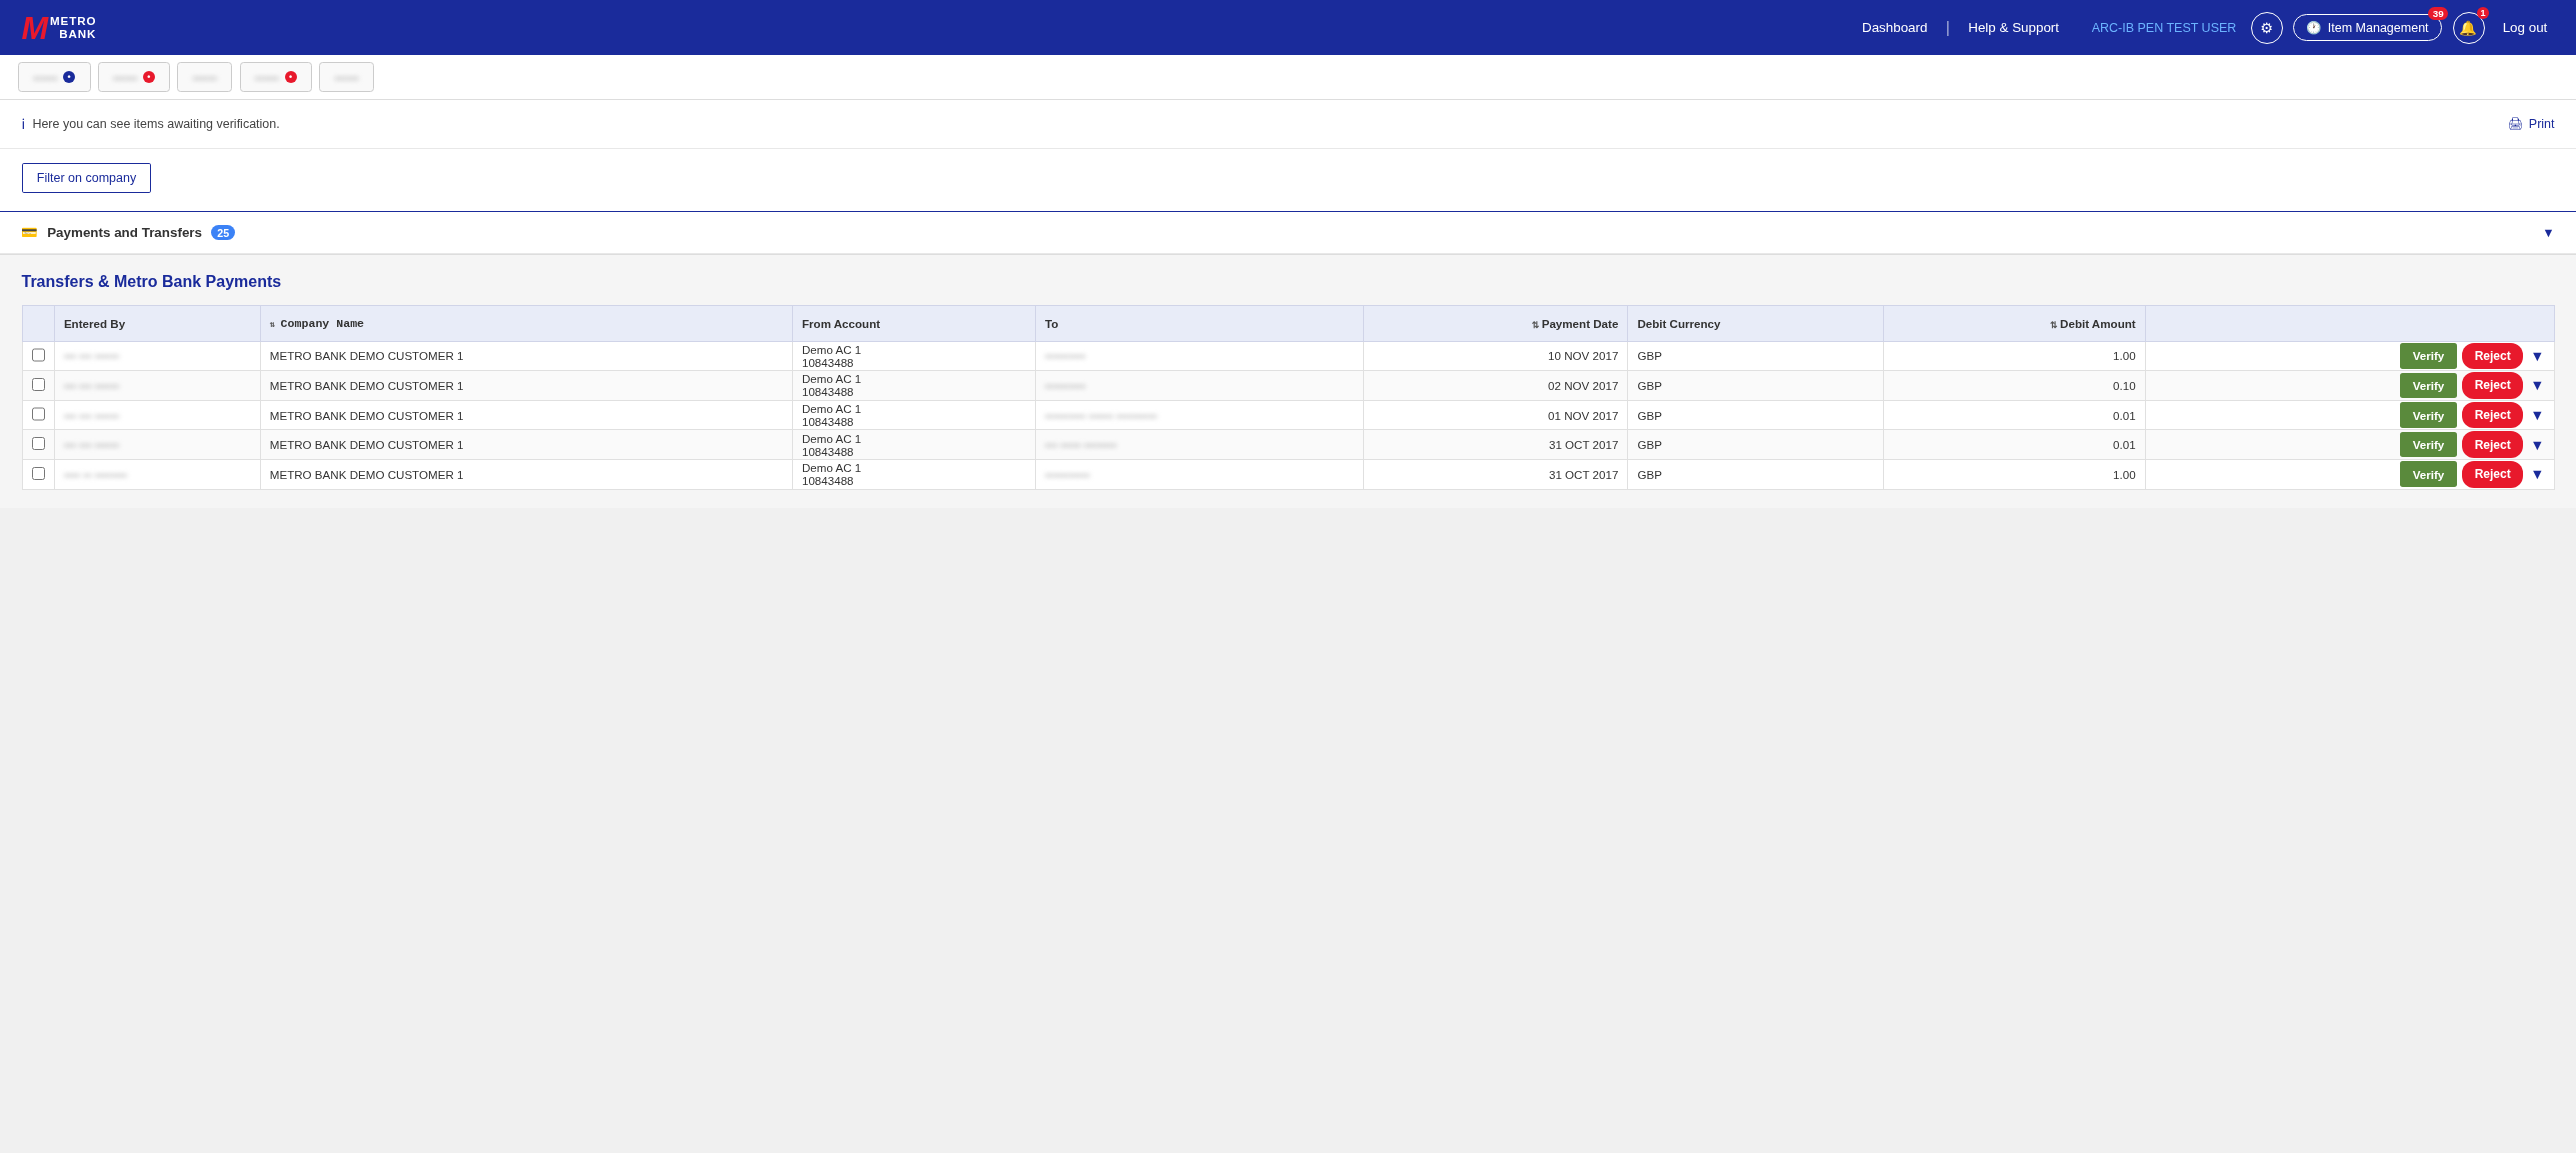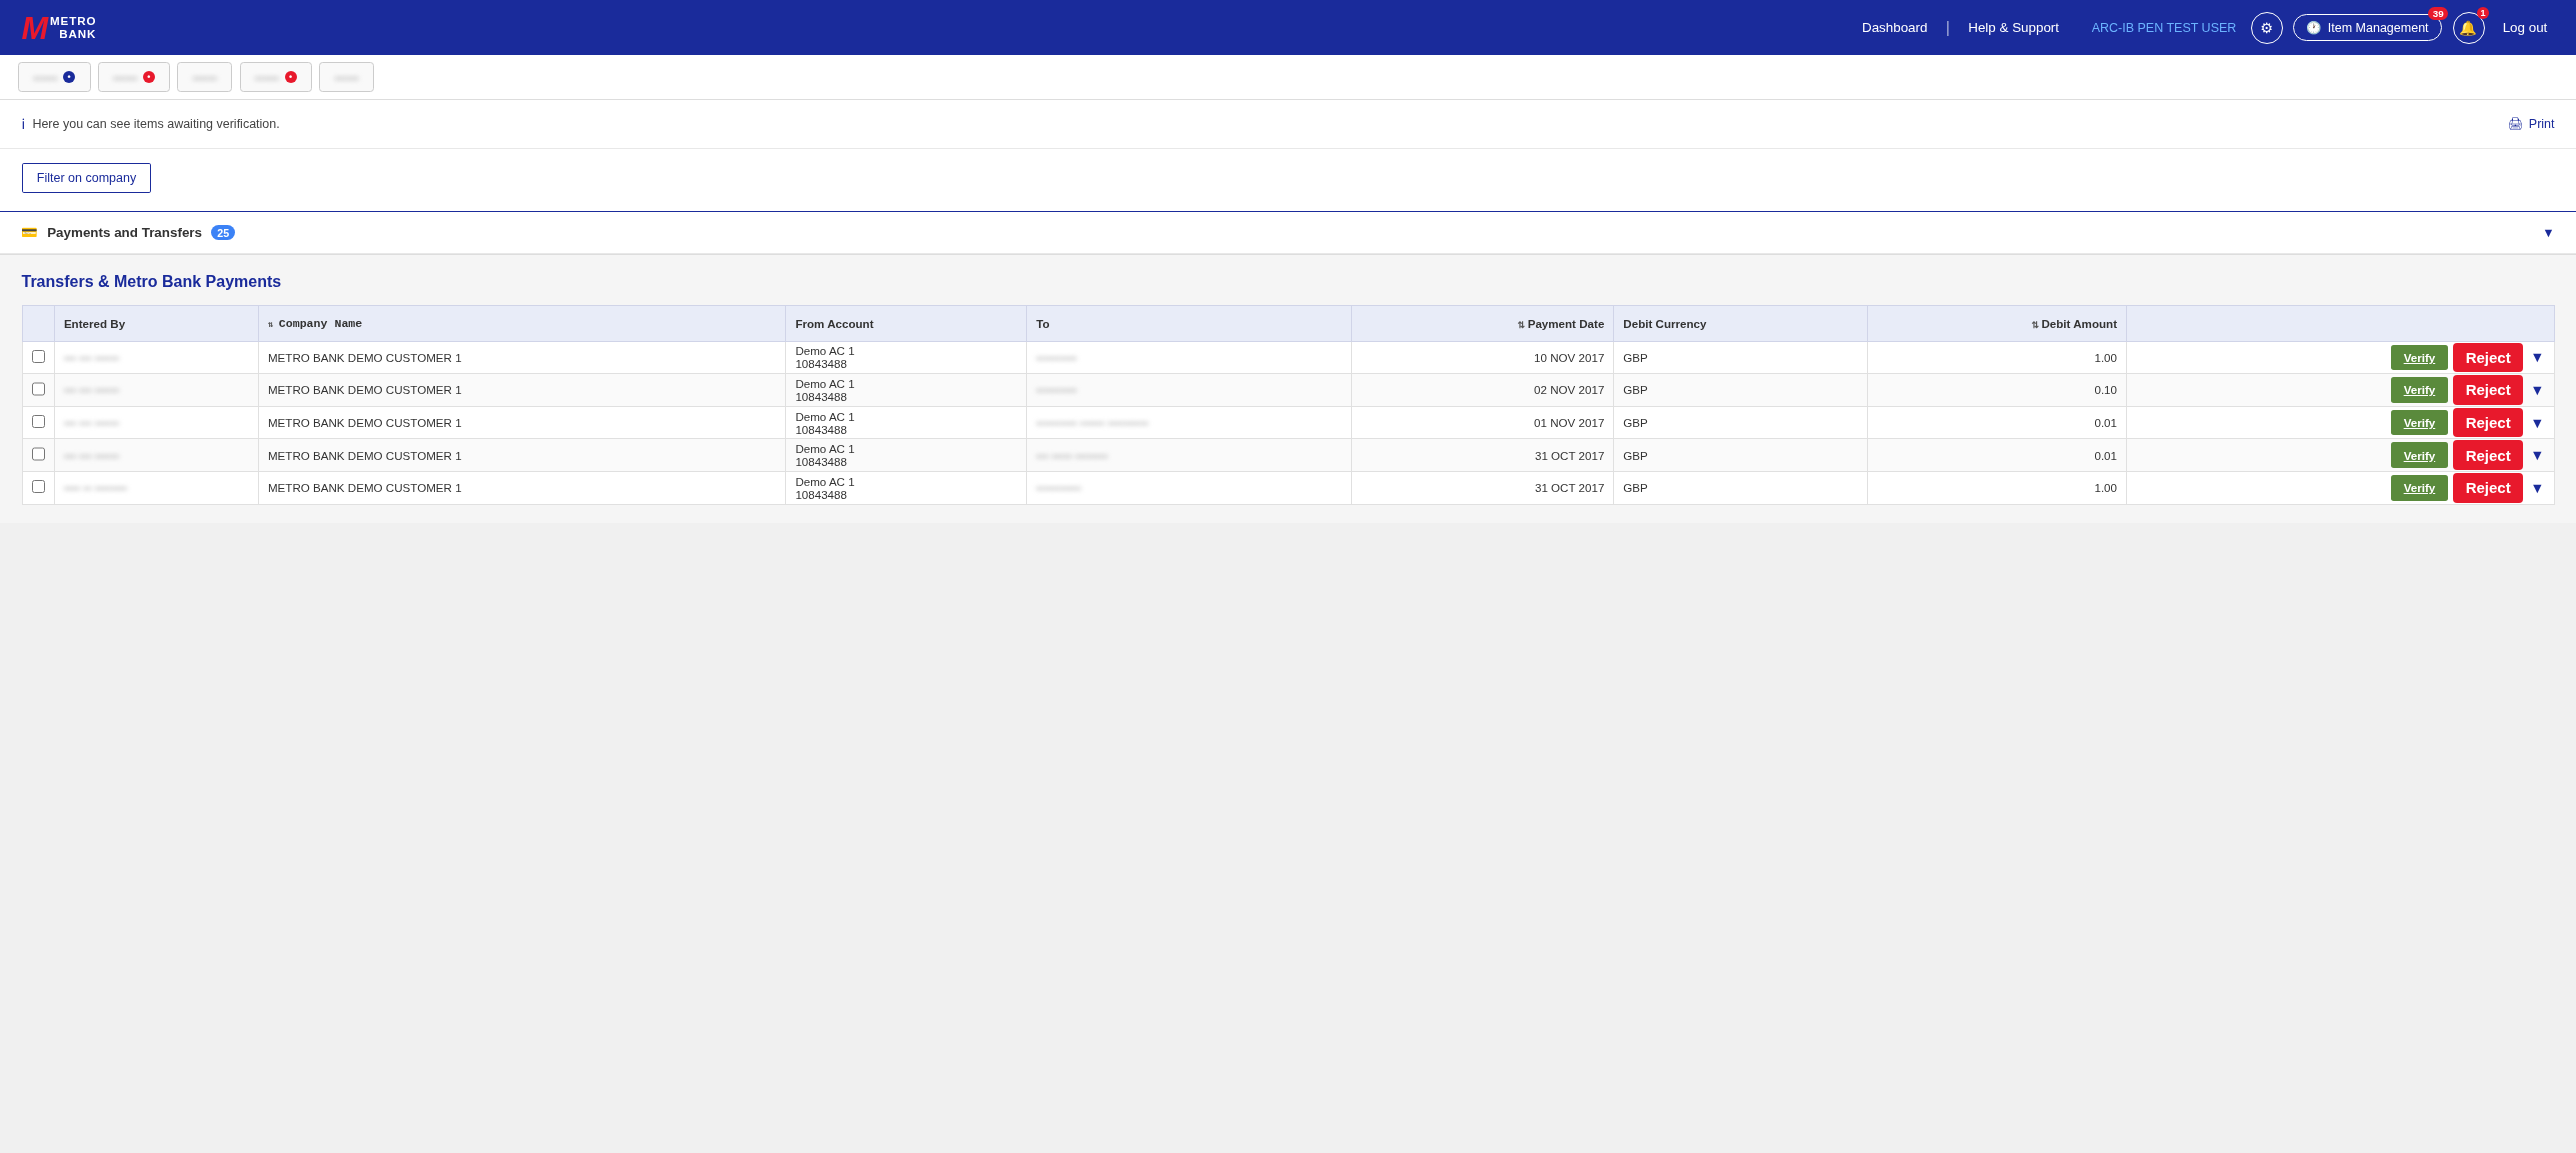--- a/index.html
+++ b/index.html
@@ -303,30 +303,29 @@
     }
     .verify-btn {
       background: #5a8a3c;
       color: white;
       border: none;
       padding: 6.3px 12.5px;
       cursor: pointer;
       border-radius: 2.7px;
       font-size: 11.6px;
       font-weight: 600;
-      text-decoration: underline;
     }
     .reject-btn {
       background: #e8192c;
       color: white;
       border: none;
       padding: 6.3px 12.5px;
       cursor: pointer;
-      border-radius: 4px;
-      font-size: 15px;
+      border-radius: 12px;
+      font-size: 12px;
       font-weight: 600;
       margin-left: 3.6px;
     }
     .row-expand-btn {
       background: none;
       border: none;
       color: #1a2b9b;
       font-size: 14.3px;
       cursor: pointer;
       margin-left: 5.4px;

